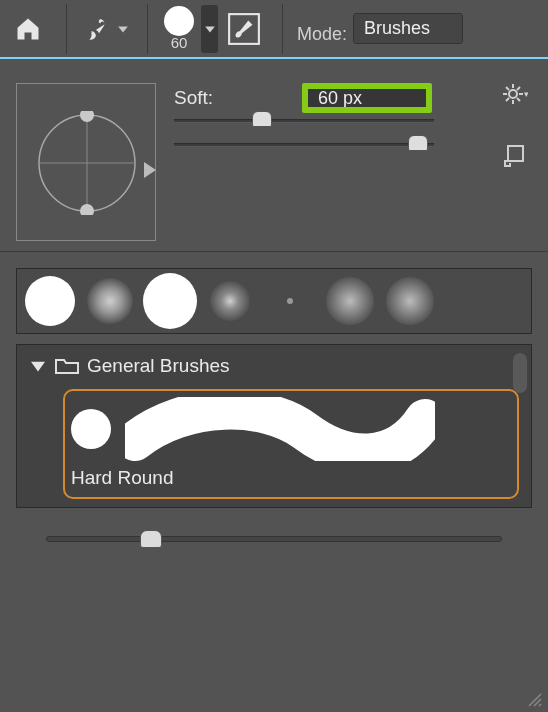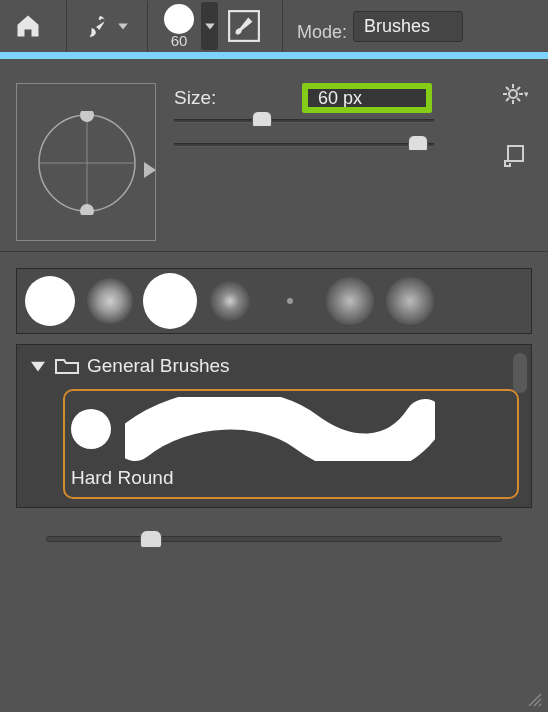--- a/index.html
+++ b/index.html
@@ -10,21 +10,21 @@
     color: #e8e8e8;
     font-size: 16px;
   }
 
   
   .toolbar {
     height: 59px;
     background: #535353;
     display: flex;
     align-items: center;
-    border-bottom: 7px solid #7dd3fc;
+    border-bottom: 2px solid #7dd3fc;
   }
   .tool-sep { width: 1px; height: 50px; background: #3a3a3a; margin: 0 12px; }
   .home-btn {
     width: 40px; height: 40px;
     margin-left: 8px; margin-right: 6px;
     display:flex; align-items:center; justify-content:center;
     border-radius:4px;
   }
   .brush-btn {
     display:flex; align-items:center; gap:6px;
@@ -205,21 +205,21 @@
         <circle cx="52" cy="100" r="7" fill="#c9c9c9"></circle>
       </svg>
       <svg class="angle-tri" width="14" height="16" viewBox="0 0 14 16">
           <path fill="#bcbcbc" d="M0 0v16l12-8z"></path>
         </svg>
     </div>
 
     <div class="sliders">
       <div class="srow">
         <div class="srow-top">
-          <span class="slabel">Size:</span>
+          <span class="slabel">Soft:</span>
           <input class="sinput" readonly="" value="60 px" style="">
         </div>
         <div class="track">
           <div class="thumb" id="size-thumb" style="left: 34%;"></div>
         </div>
       </div>
 
       <div class="srow">
         <div class="track">
           <div class="thumb" id="hard-thumb" style="left: 94%;"></div>

